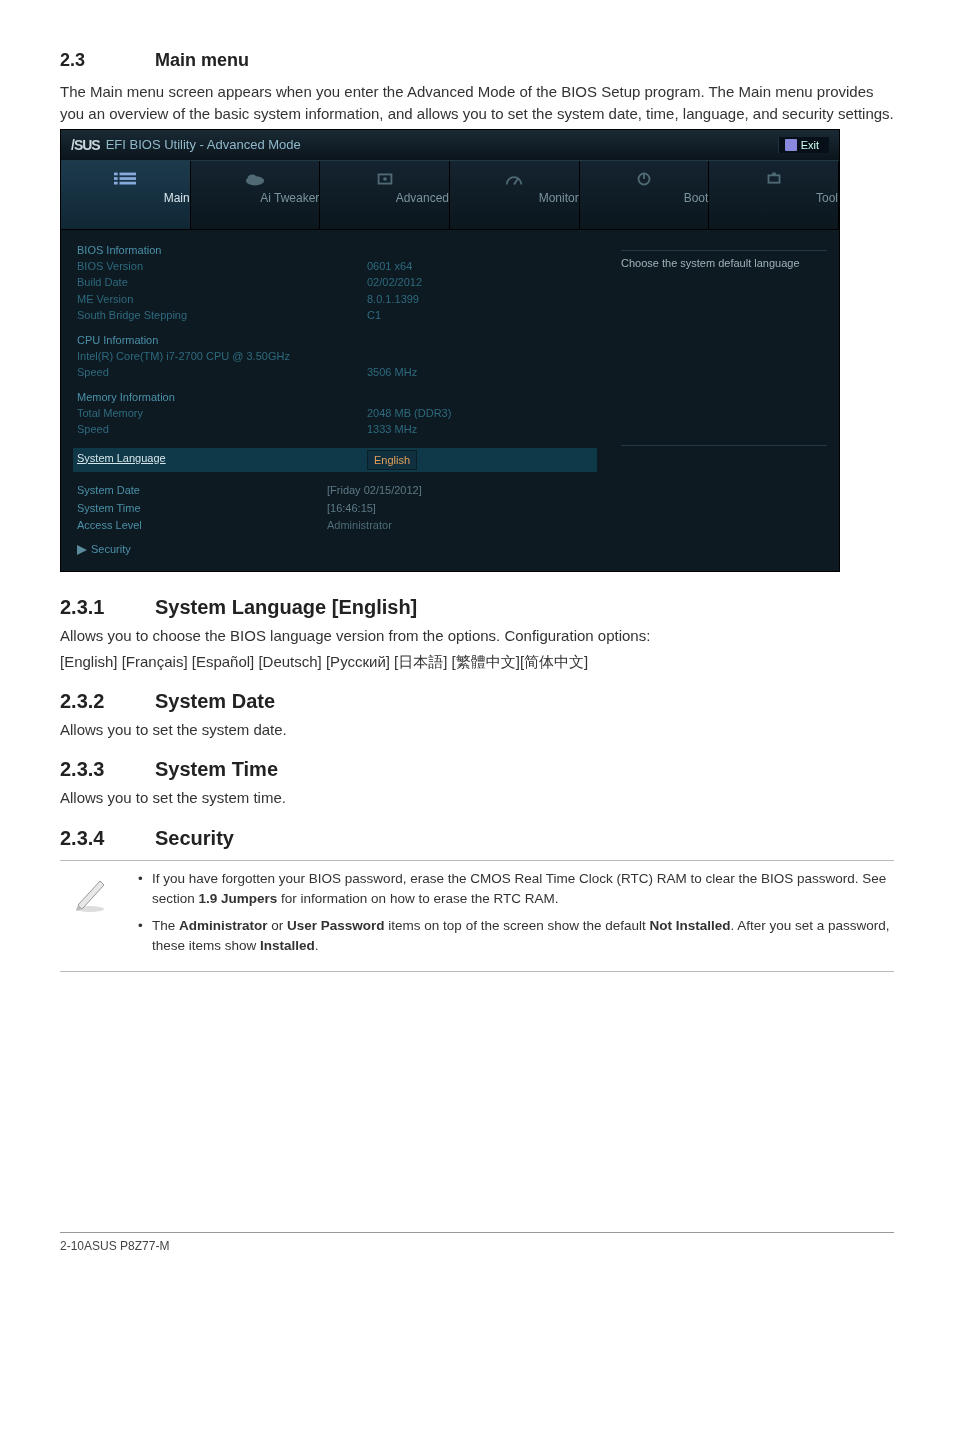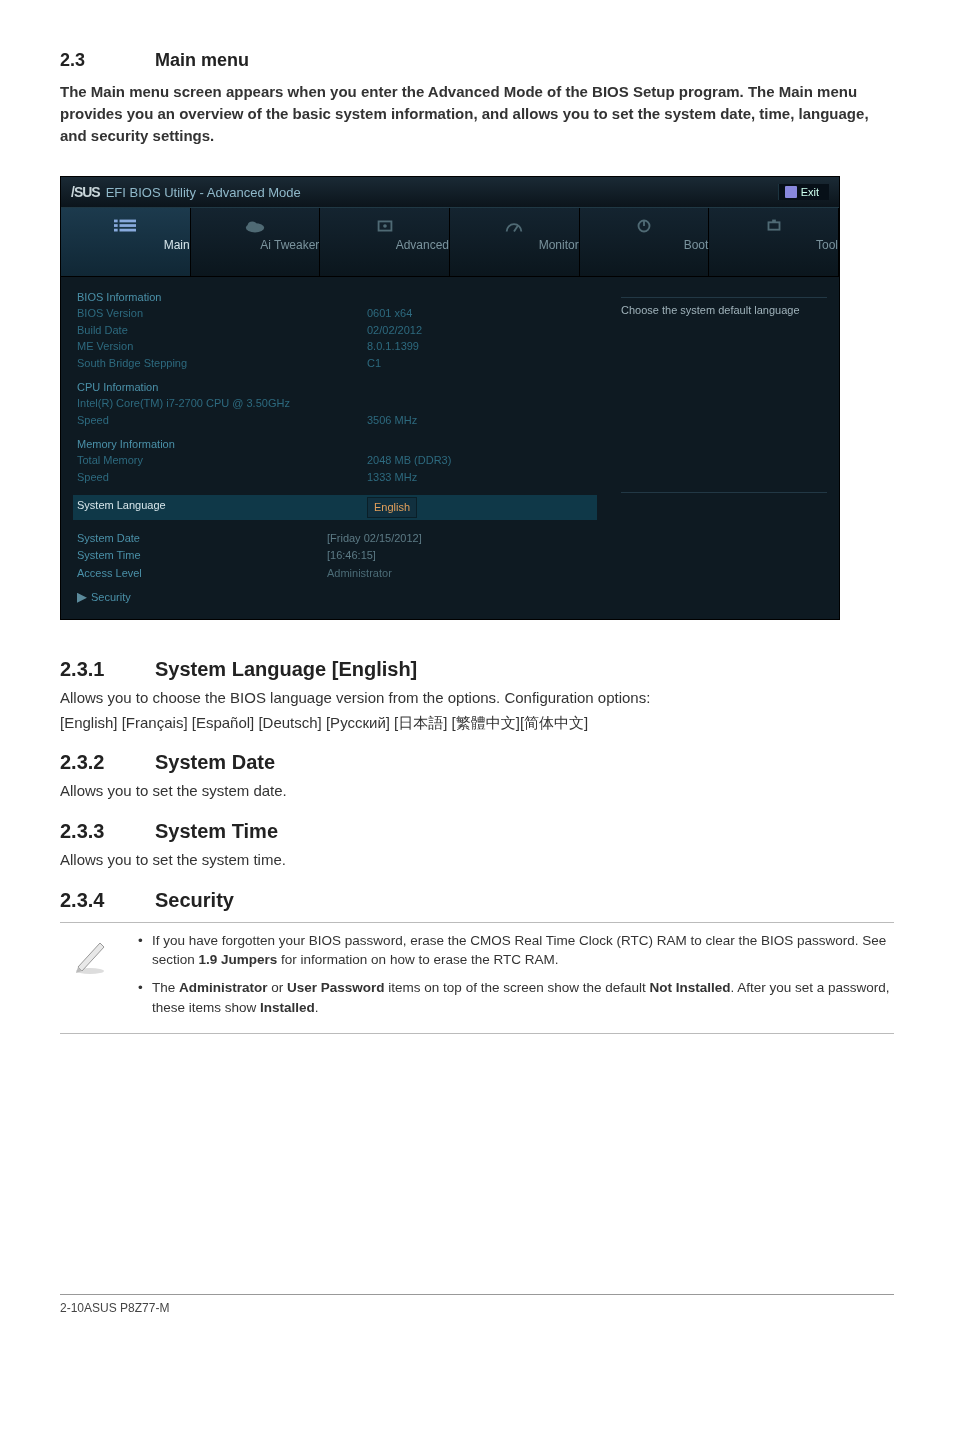--- a/index.html
+++ b/index.html
@@ -1,44 +1,44 @@
 <!DOCTYPE html>
 <html><head>
 <meta charset="utf-8">
 <style>
   * { box-sizing: border-box; margin: 0; padding: 0; }
   html, body { width: 954px; background: #fff; font-family: Arial, Helvetica, sans-serif; color: #333; }
   .page { padding: 50px 60px 30px 60px; width: 954px; }
   h1.section-title { font-size: 18px; font-weight: bold; color: #222; margin-bottom: 10px; }
   h1.section-title .num { display: inline-block; width: 95px; }
-  p.body { font-size: 15px; line-height: 1.45; color: #333; margin-bottom: 30px; font-weight: bold; }
-
-  
-  .bios { width: 780px; background: #0e1a22; border: 1px solid #000; font-size: 12px; color: #a8c4cc; margin-bottom: 38px; }
+  p.body { font-size: 15px; line-height: 1.45; color: #333; margin-bottom: 4px; }
+
+  
+  .bios { width: 780px; background: #0e1a22; border: 1px solid #000; font-size: 12px; color: #a8c4cc; margin-bottom: 24px; }
   .bios-top { height: 30px; background: linear-gradient(#1a2a35,#0b141b); display: flex; align-items: center; padding: 0 10px; }
   .bios-logo { font-weight: bold; font-size: 14px; letter-spacing: -1px; color: #c9d6da; margin-right: 6px; font-family: Arial, sans-serif; }
   .bios-subtitle { color: #8fb8c9; font-size: 13px; }
   .bios-exit { margin-left: auto; background: #071018; color: #cfe; padding: 2px 10px 2px 6px; font-size: 11px; display: flex; align-items: center; gap: 4px; border-left: 1px solid #1c3440; }
   .bios-exit .exit-icon { width: 12px; height: 12px; background: #88d; display: inline-block; border-radius: 1px; }
   .bios-tabs { display: flex; background: linear-gradient(#142430,#0b161d); border-top: 1px solid #203844; border-bottom: 1px solid #000; }
   .bios-tab { flex: 1; text-align: right; padding: 10px 0 24px 0; border-right: 1px solid #000; color: #7a939d; cursor: pointer; }
   .bios-tab.active { background: linear-gradient(#1c3a4d,#102735); color: #d7e6eb; }
   .bios-tab .tab-icon { display: block; margin: 0 auto 4px auto; width: 22px; height: 16px; opacity: .7; }
   .bios-tab.active .tab-icon { opacity: 1; }
   .bios-body { display: flex; }
   .bios-left { flex: 1; padding: 14px 16px 16px 16px; }
   .bios-right { width: 230px; padding: 14px 12px; font-size: 11px; color: #9fb2ba; }
   .bios-right hr { border: none; border-top: 1px solid #223845; margin: 6px 0; }
   .info-block { margin-bottom: 10px; }
   .info-head { color: #4a90a8; font-size: 11px; margin-bottom: 2px; }
   .info-line { display: flex; font-size: 11px; color: #2d6a7f; line-height: 1.5; gap: 40px; }
   .info-line .lab { flex: 0 0 250px; }
   .info-line .val { color: #2d6a7f; }
   .info-line.highlight { background: #0f3848; color: #d7e6eb; padding: 2px 4px; margin: 2px -4px; }
-  .info-line.highlight .lab, .info-line.highlight .val { color: #d7e6eb; }
+  .info-line.highlight .lab, .info-line.highlight .val { color: #d7e6eb; text-decoration: underline; }
   .val-box { background: #11303f; color: #e3a05b; padding: 1px 6px; font-size: 11px; border: 1px solid #0a1f28; }
   .dimmer { color: #3b6c7d; }
   .sys-row { display: flex; font-size: 11px; line-height: 1.6; color: #4a90a8; }
   .sys-row .lab { flex: 0 0 250px; color: #4a90a8; }
   .sys-row .val { color: #5c7a85; }
   .sec-row { font-size: 11px; color: #4a90a8; margin-top: 8px; }
   .sec-row .chev { display:inline-block; width:10px; height:10px; background:#5b8a9b; clip-path: polygon(0 0, 100% 50%, 0 100%); margin-right:4px; vertical-align: middle; }
 
   
   h2.subsec { font-size: 20px; font-weight: bold; color: #222; margin: 18px 0 6px 0; }

